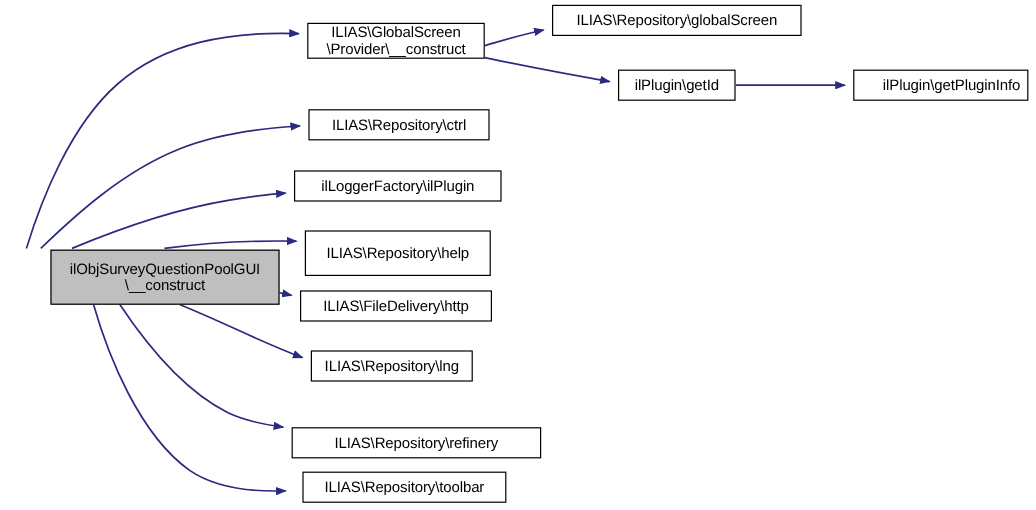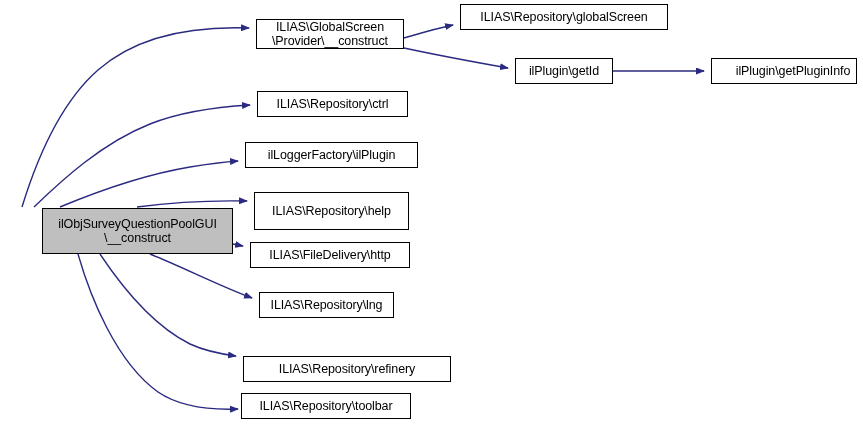--- a/index.html
+++ b/index.html
@@ -78,15 +78,15 @@
 \Provider\__construct</span></div>
       <div class="node" style="left: 460px; top: 4px; width: 208px; height: 26px;"><span class="lbl">ILIAS\Repository\globalScreen</span></div>
       <div class="node" style="left: 515px; top: 58px; width: 98px; height: 26px;"><span class="lbl">ilPlugin\getId</span></div>
       <div class="node" style="left: 711px; top: 58px; width: 146px; height: 26px; padding-left: 18px;"><span class="lbl">ilPlugin\getPluginInfo</span></div>
       <div class="node" style="left: 257px; top: 91px; width: 151px; height: 26px;"><span class="lbl">ILIAS\Repository\ctrl</span></div>
       <div class="node" style="left: 245px; top: 142px; width: 173px; height: 26px;"><span class="lbl">ilLoggerFactory\ilPlugin</span></div>
       <div class="node" style="left: 254px; top: 192px; width: 155px; height: 38px;"><span class="lbl">ILIAS\Repository\help</span></div>
       <div class="node" style="left: 250px; top: 242px; width: 160px; height: 26px;"><span class="lbl">ILIAS\FileDelivery\http</span></div>
       <div class="node" style="left: 259px; top: 292px; width: 135px; height: 26px;"><span class="lbl">ILIAS\Repository\lng</span></div>
       <div class="node" style="left: 243px; top: 332px; width: 208px; height: 26px; margin-top: 24px;"><span class="lbl">ILIAS\Repository\refinery</span></div>
-      <div class="node" style="left: 241px; top: 393px; width: 170px; height: 26px;"><span class="lbl">ILIAS\Repository\toolbar</span></div>
+      <div class="node" style="left: 252px; top: 393px; width: 170px; height: 26px;"><span class="lbl">ILIAS\Repository\toolbar</span></div>
     </div>
 </div>
 
 </body></html>

